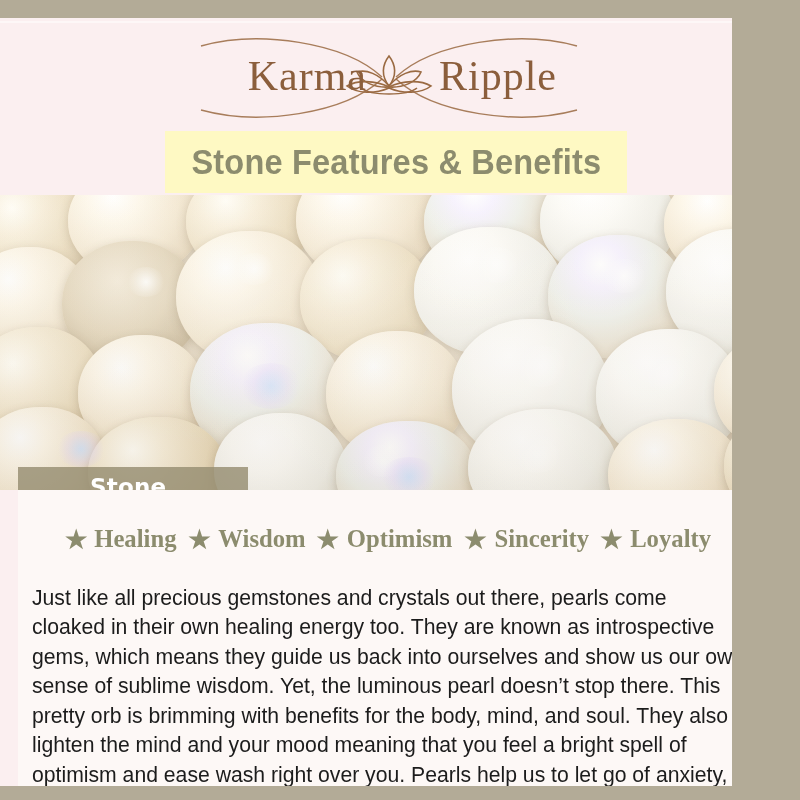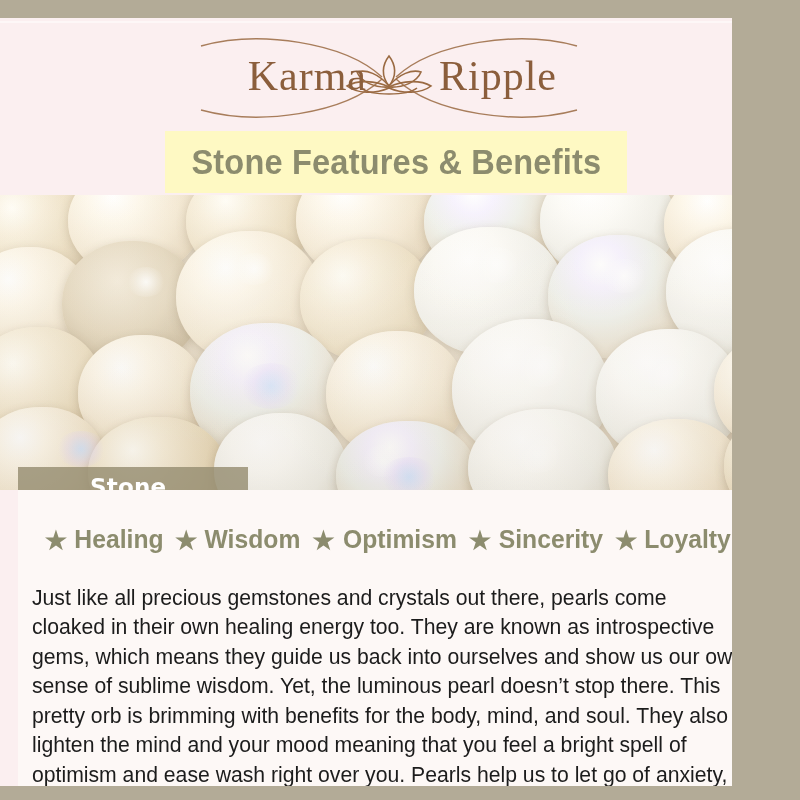--- a/index.html
+++ b/index.html
@@ -163,21 +163,21 @@
     background: #fdf8f6;
   }
 
   .keywords {
     position: absolute;
     left: 0;
     top: 34px;
     width: 742px;
     text-align: center;
     white-space: nowrap;
-    font-family: Liberation Sans, sans-serif;
+    font-family: Liberation Serif, serif;
     font-weight: bold;
     font-size: 26px;
     color: #8c8c6e;
   }
   .kw { transform: scaleX(0.95); display: inline-block; }
   .star {
     display: inline-block;
     font-size: 25px;
     color: #8c8c6e;
     margin: 0 5px 0 9px;

